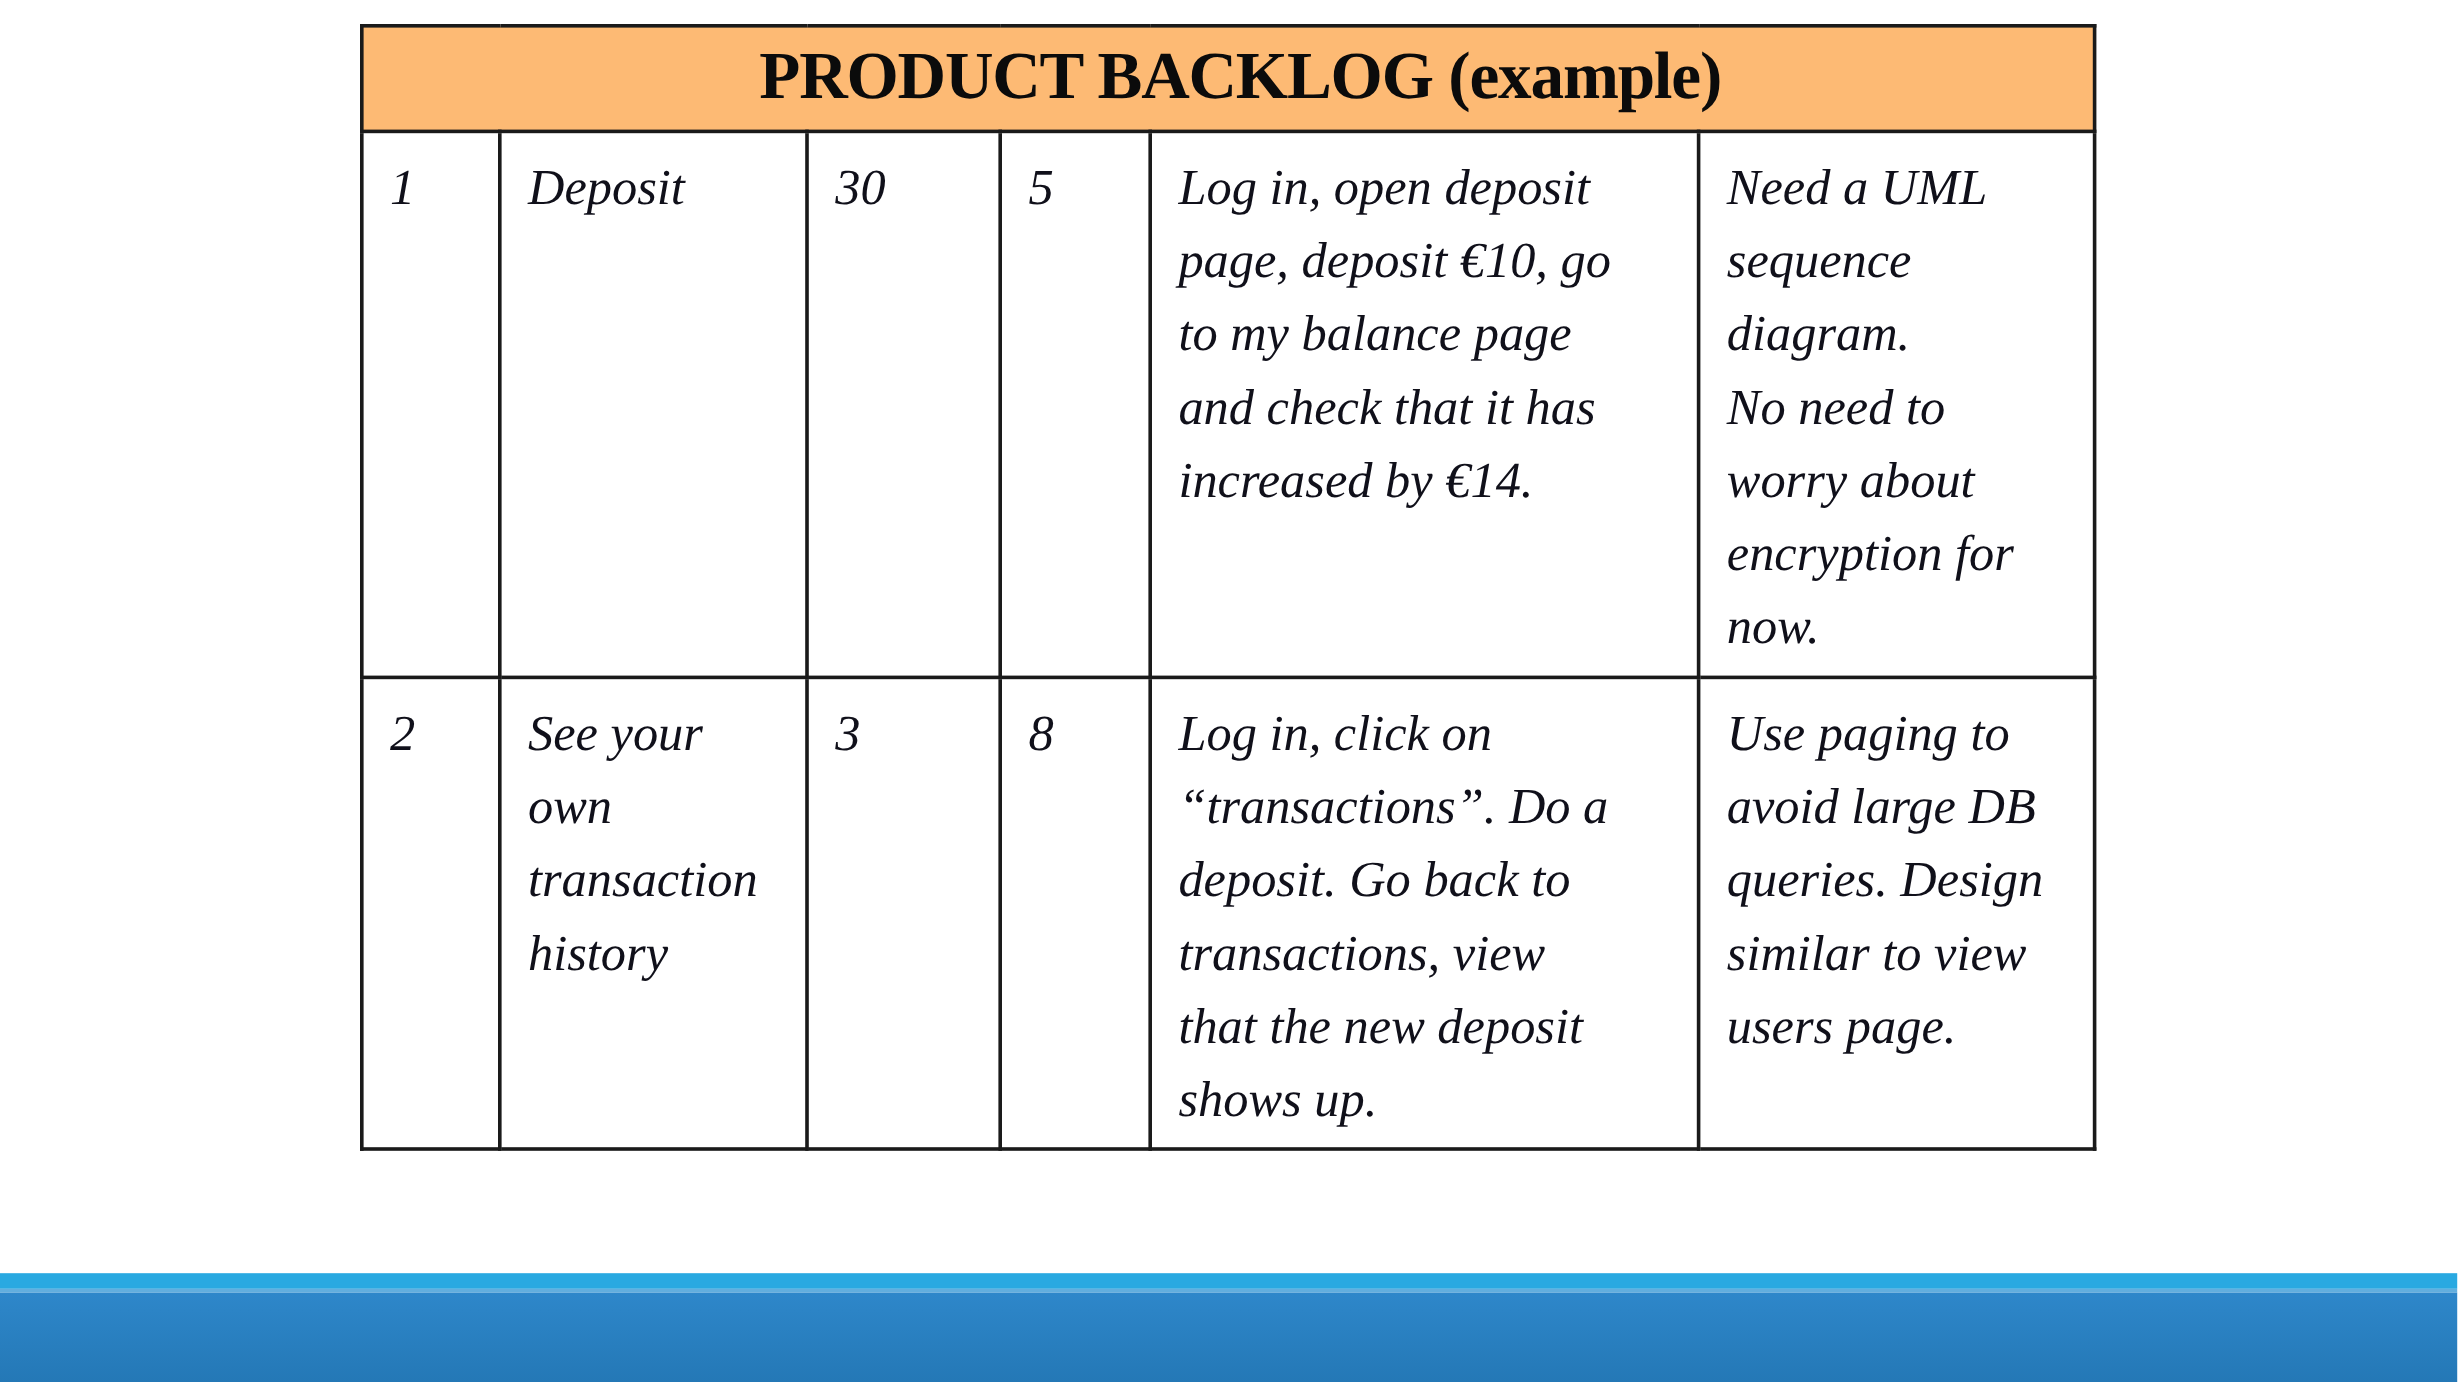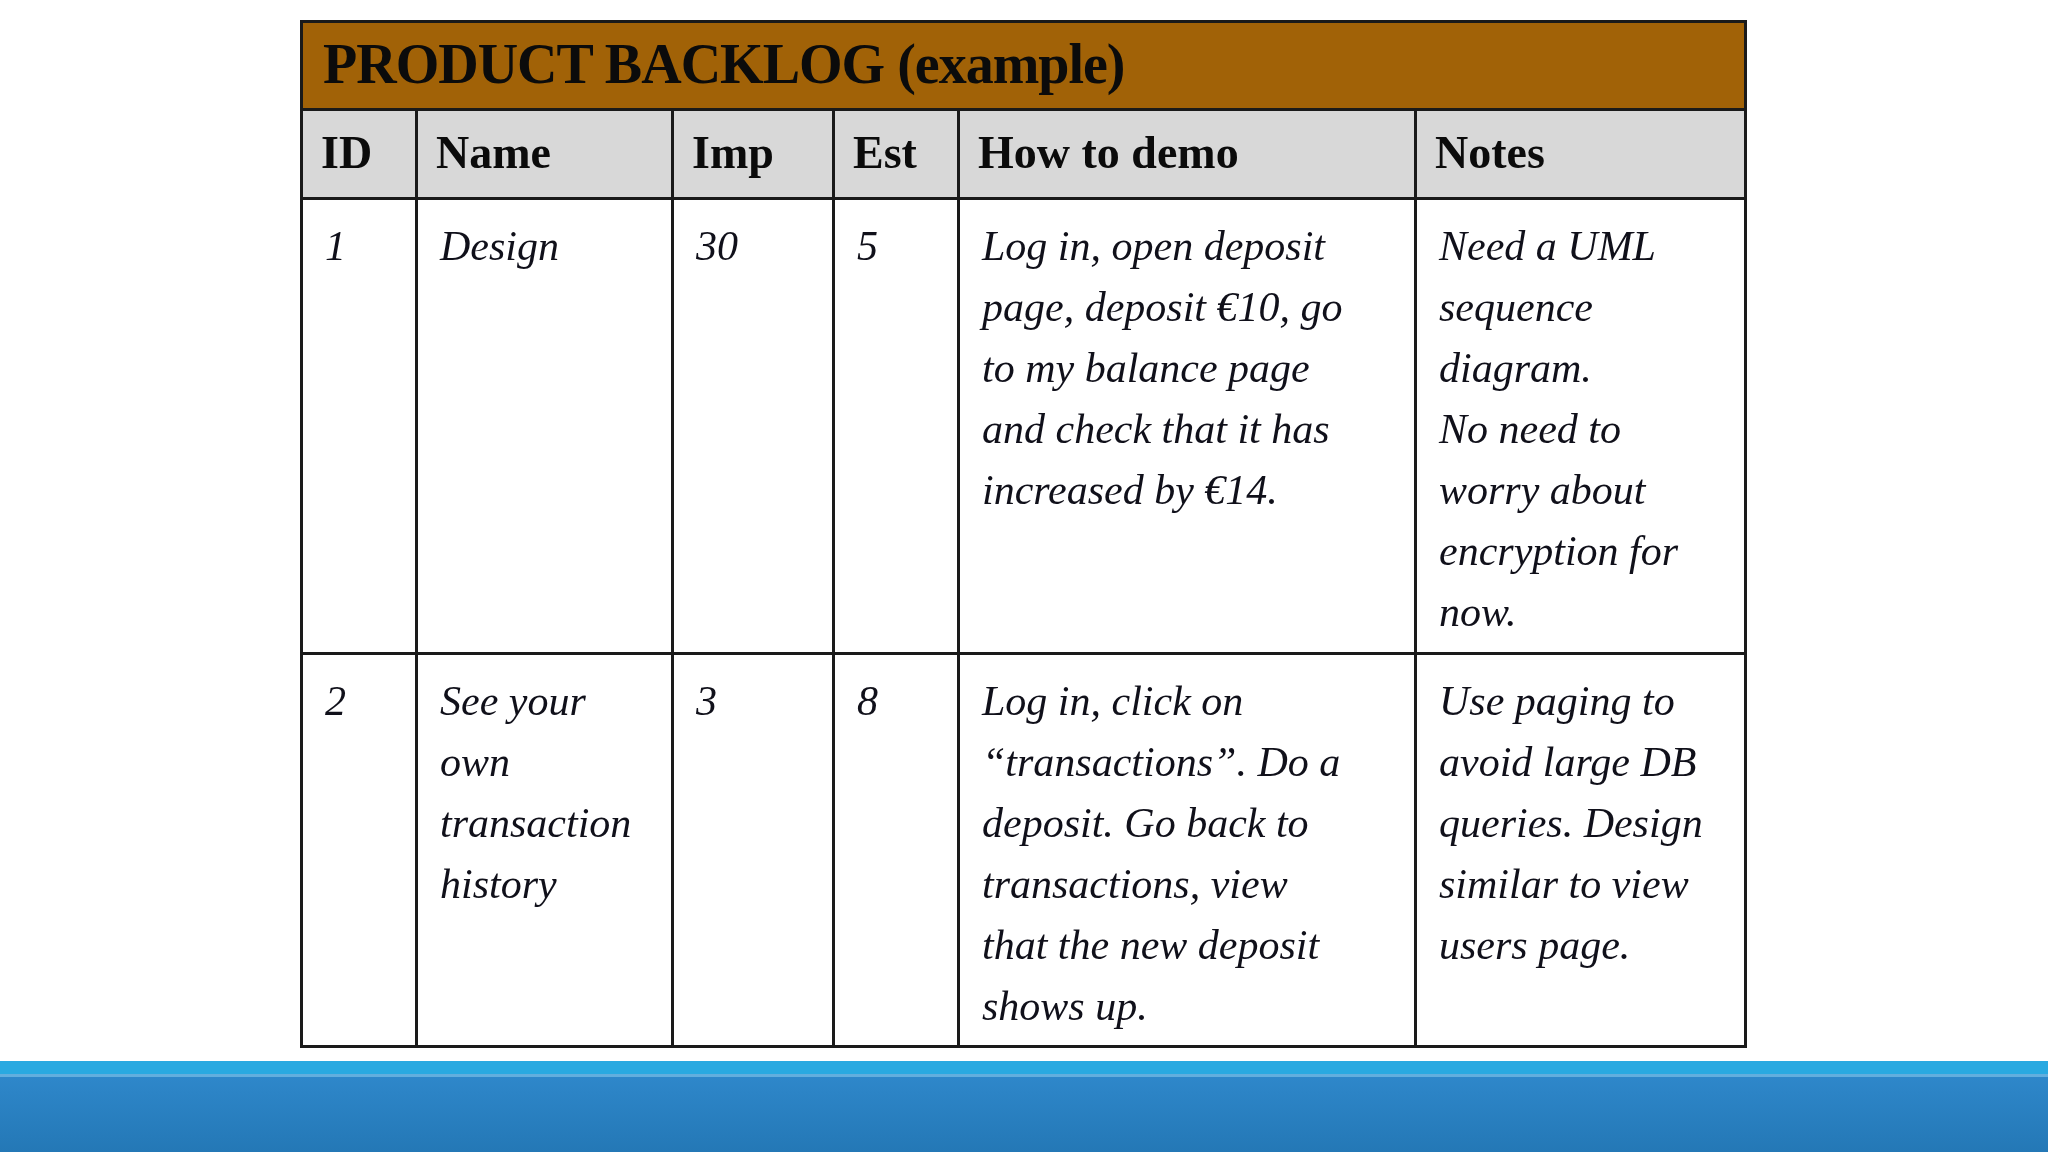--- a/index.html
+++ b/index.html
@@ -29,28 +29,28 @@
   }
   table.backlog th,
   table.backlog td {
     border: 3px solid var(--border, #1a1a1a);
     box-sizing: border-box;
   }
 
   
   tr.title-row th {
     height: 88px;
-    text-align: left;
+    text-align: center;
     vertical-align: middle;
     padding: 0 0 4px 20px;
     font-size: 56px;
     font-weight: bold;
     letter-spacing: -1px;
     color: #0b0b0b;
-    background: #a16207;
+    background: #fdba74;
   }
 
   
   tr.head-row th {
     height: 89px;
     background: var(--header-bg, #d8d8d8);
     text-align: left;
     vertical-align: middle;
     padding: 0 6px 4px 18px;
     font-size: 46px;
@@ -105,32 +105,24 @@
       <col style="width:125px">
       <col style="width:457px">
       <col style="width:330px">
     </colgroup>
 
     <tbody>
         <tr class="title-row">
       <th colspan="6">PRODUCT BACKLOG (example)</th>
     </tr>
 
-    <tr class="head-row">
-      <th>ID</th>
-      <th>Name</th>
-      <th>Imp</th>
-      <th>Est</th>
-      <th>How to demo</th>
-      <th>Notes</th>
-    </tr>
 
     <tr class="body-row r1">
       <td>1</td>
-      <td>Design</td>
+      <td>Deposit</td>
       <td>30</td>
       <td>5</td>
       <td>Log in, open deposit
 page, deposit €10, go
 to my balance page
 and check that it has
 increased by €14.</td>
       <td>Need a UML
 sequence
 diagram.

